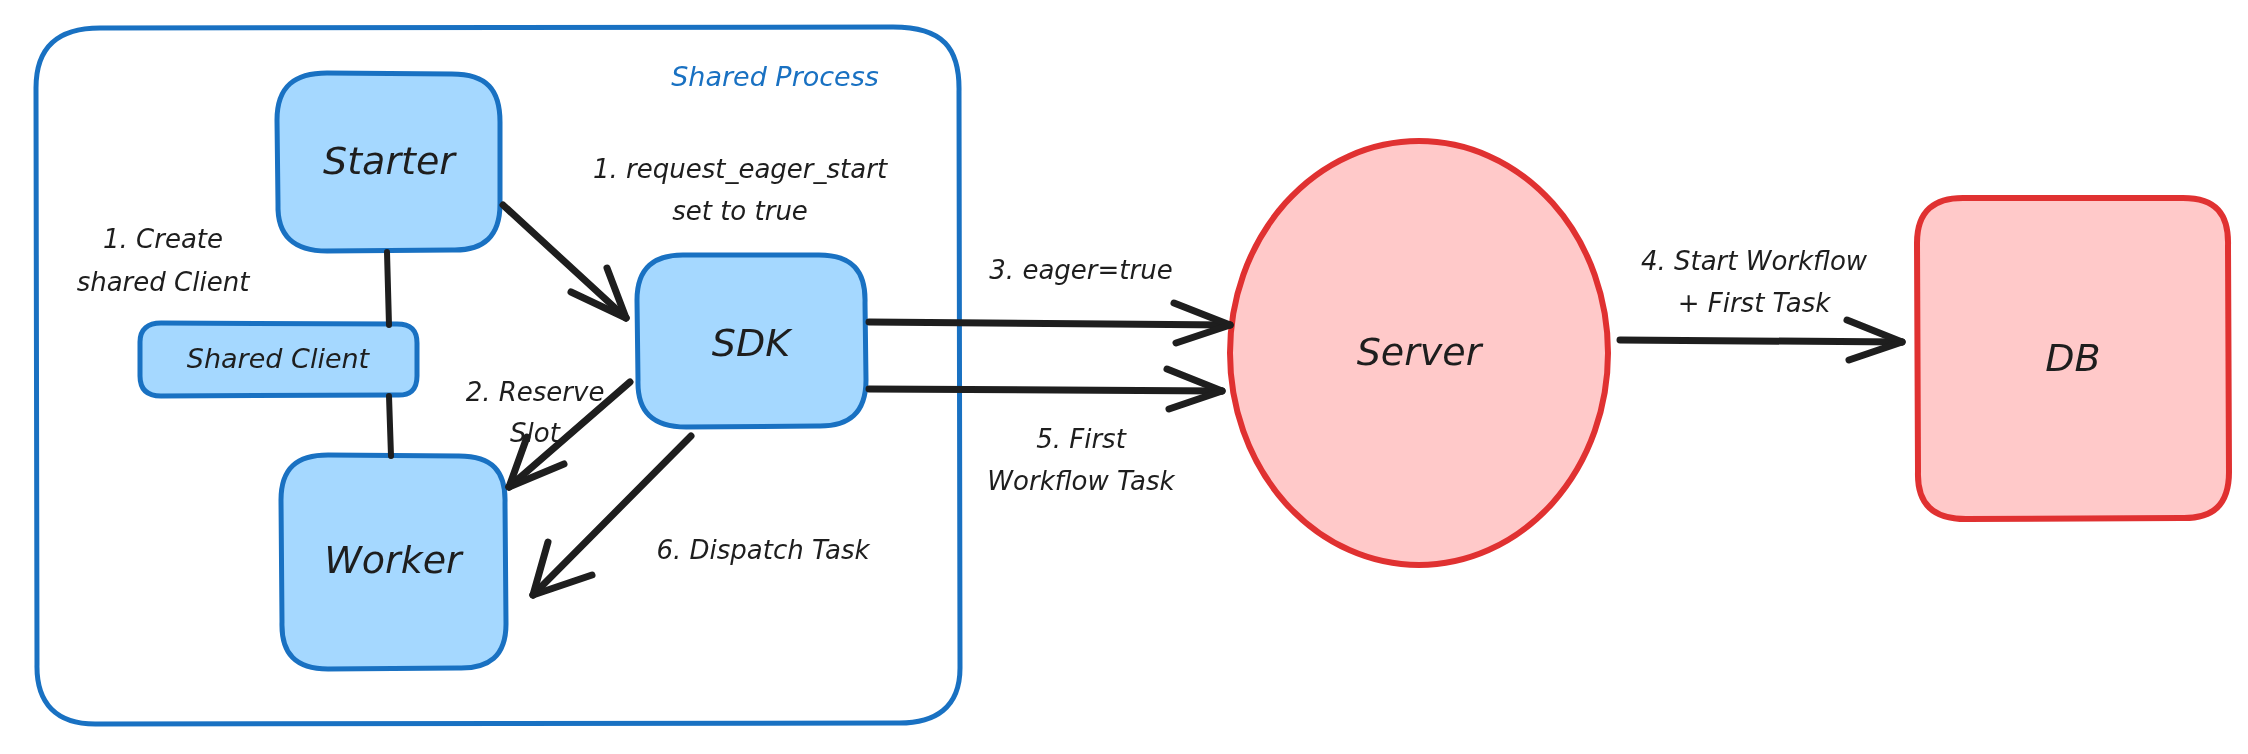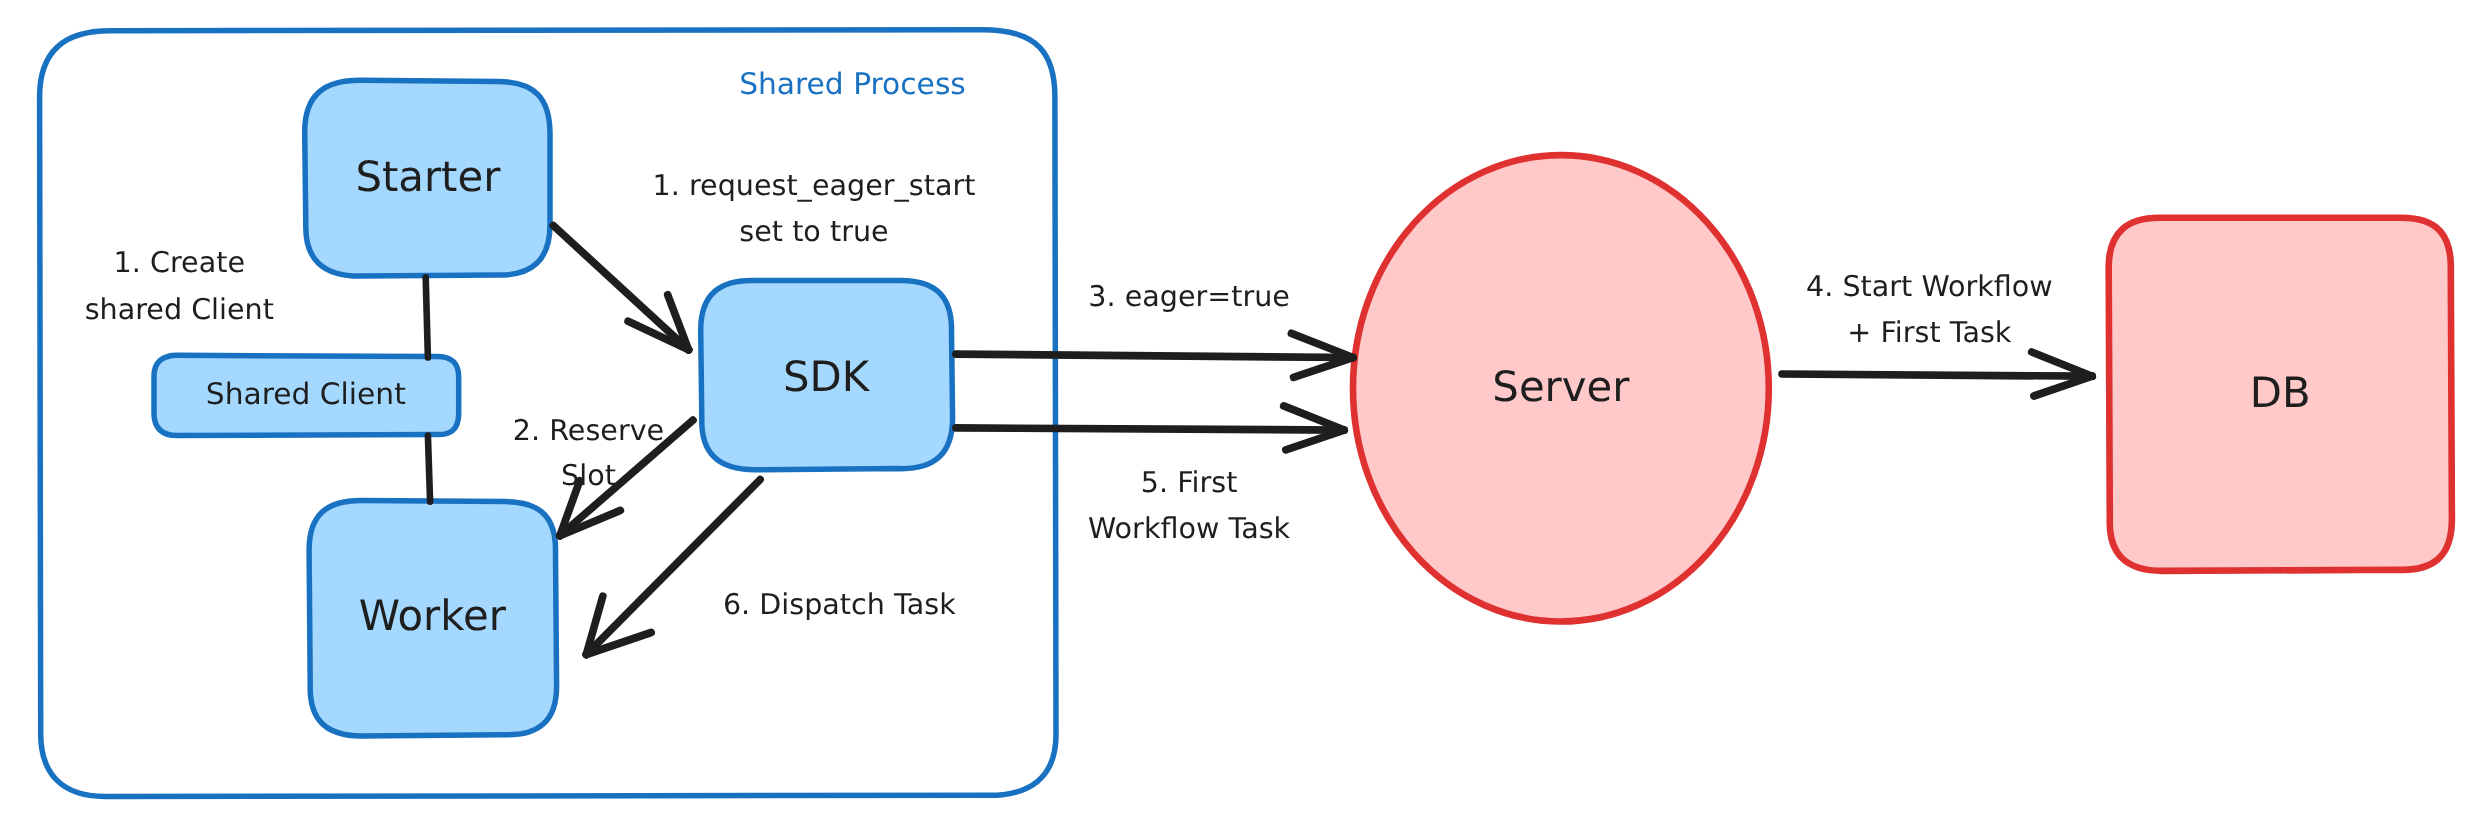--- a/index.html
+++ b/index.html
@@ -9,20 +9,21 @@
   }
   body {
     font-family: "DejaVu Sans", sans-serif;
   }
   #canvas {
     position: relative;
     width: 2248px;
     height: 754px;
     background: #ffffff;
     overflow: hidden;
+    font-style: italic;
   }
   #diagram-svg {
     position: absolute;
     left: 0;
     top: 0;
     width: 2248px;
     height: 754px;
   }
   .node-label {
     font-family: "DejaVu Sans", sans-serif;

